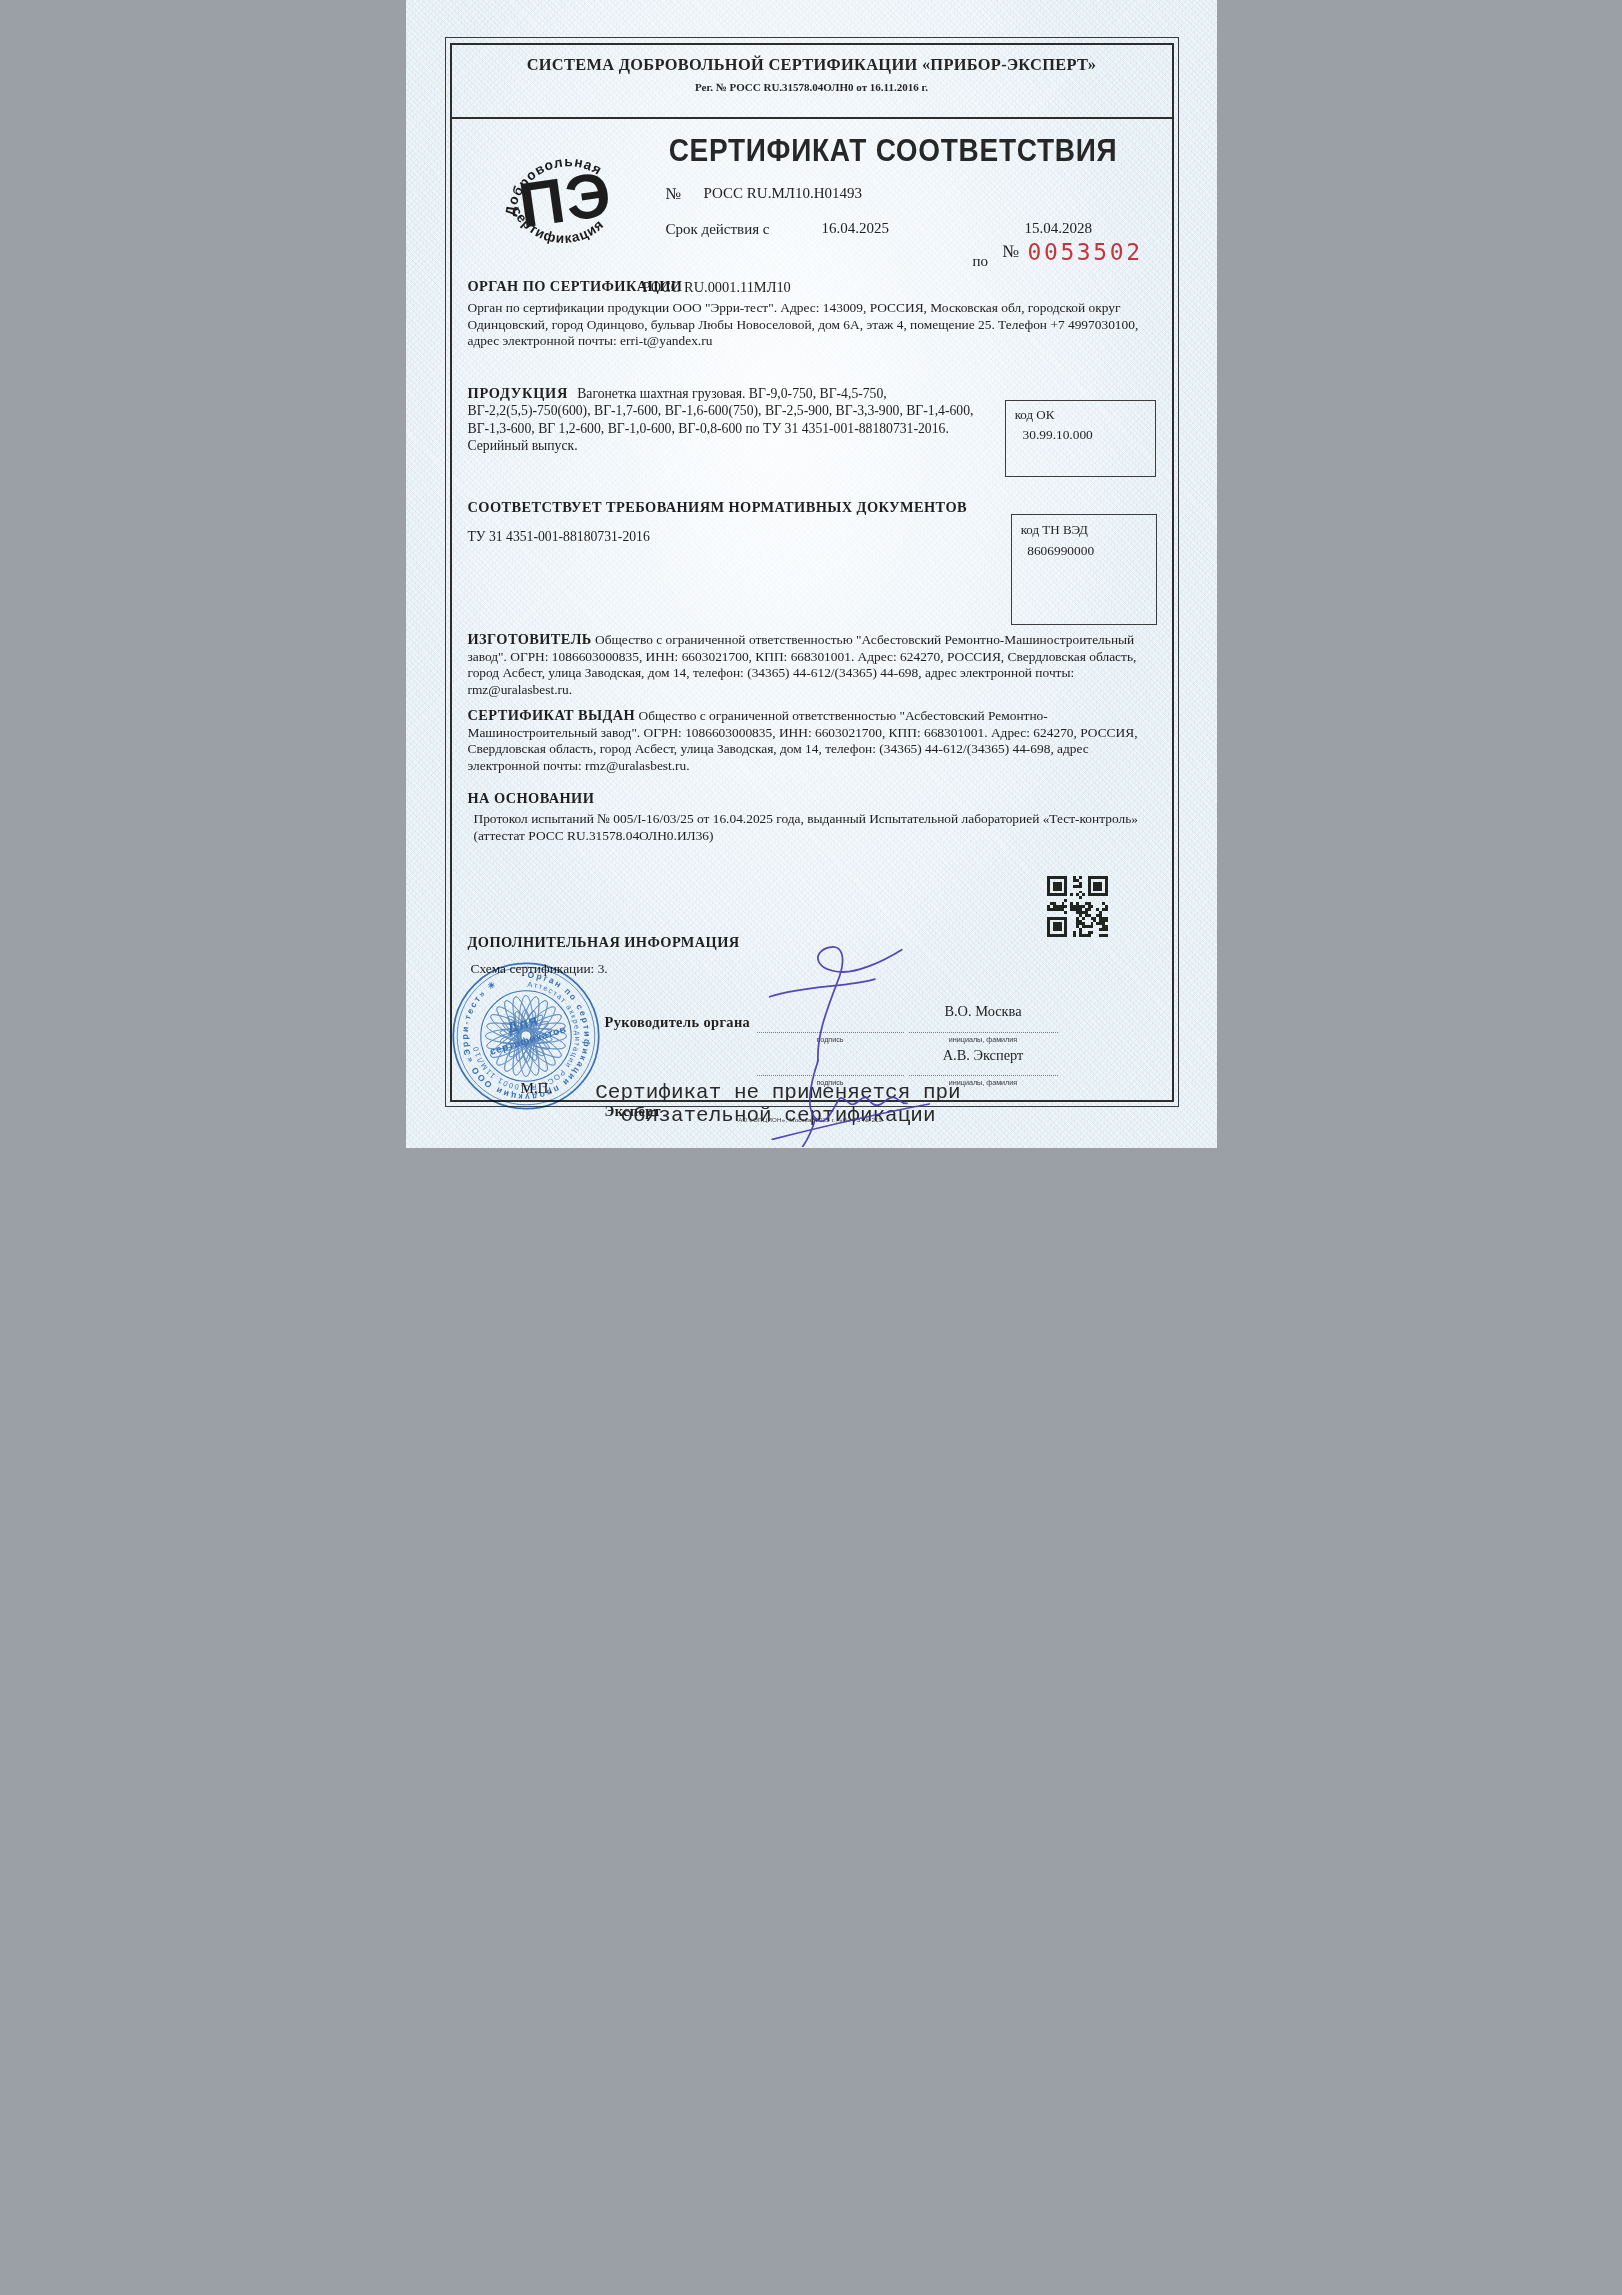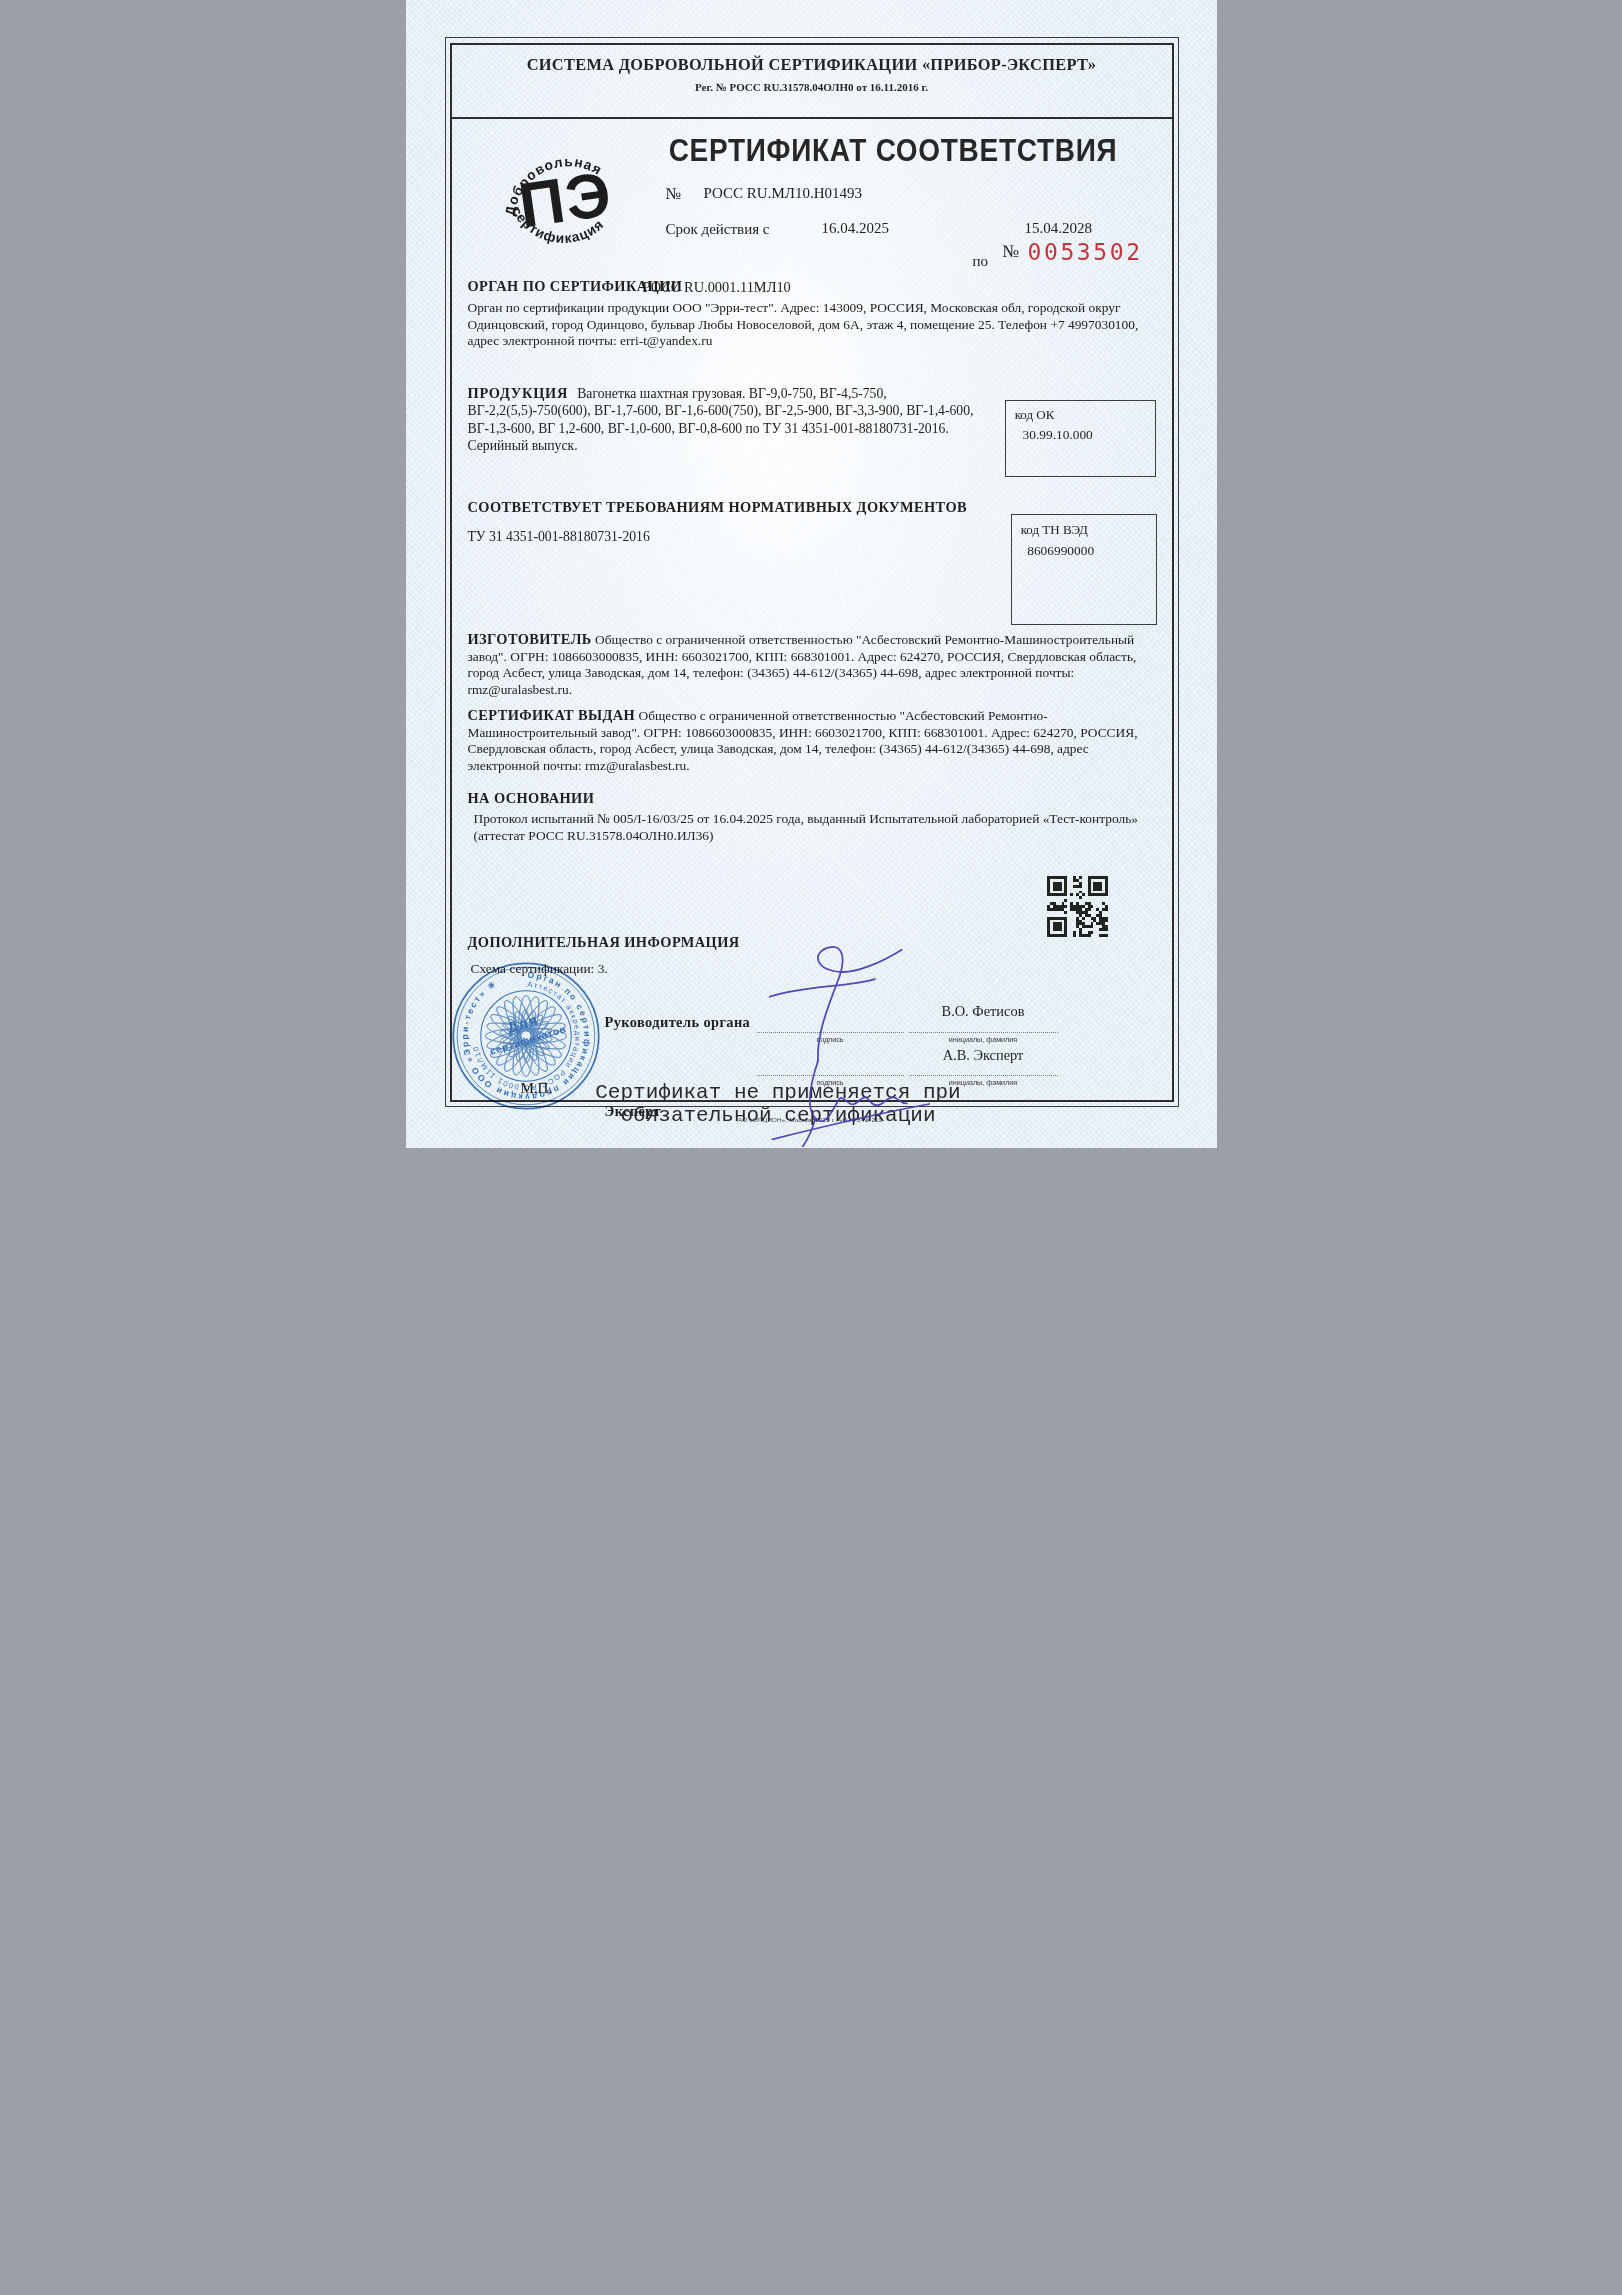--- a/index.html
+++ b/index.html
@@ -427,21 +427,21 @@
   <div class="abs sigline sl1a"></div>
   <div class="abs sigline sl1b"></div>
   <div class="abs sigline sl2a"></div>
   <div class="abs sigline sl2b"></div>
 
   <div class="abs cap cap1a">подпись</div>
   <div class="abs cap cap1b">инициалы, фамилия</div>
   <div class="abs cap cap2a">подпись</div>
   <div class="abs cap cap2b">инициалы, фамилия</div>
 
-  <div class="abs name name1">В.О. Фетисов</div>
+  <div class="abs name name1">В.О. Москва</div>
   <div class="abs name name2">А.В. Эксперт</div>
 
   <div class="abs note">Сертификат не применяется при обязательной сертификации</div>
   <div class="abs printinfo">АО «ОПЦИОН», Москва, 2025 г., «В»  ТЗ № 211.</div>
 
   <svg class="ink" viewBox="0 0 1240 1754">
     <g fill="none" stroke="#473bb0" stroke-width="2.7" stroke-linecap="round" opacity=".92">
       <path d="M 758 1452 C 726 1472 688 1488 664 1486 C 628 1483 620 1460 642 1450 C 666 1440 676 1462 659 1503 C 642 1548 628 1584 630 1622"></path>
       <path d="M 556 1524 C 612 1506 672 1510 717 1497"></path>
       <path d="M 630 1622 C 618 1658 611 1695 626 1710 C 640 1725 651 1700 660 1684 C 666 1672 672 1684 680 1688 C 688 1692 694 1678 702 1678 C 708 1678 710 1690 720 1690 C 730 1690 736 1676 746 1678 C 754 1680 758 1689 766 1687"></path>

